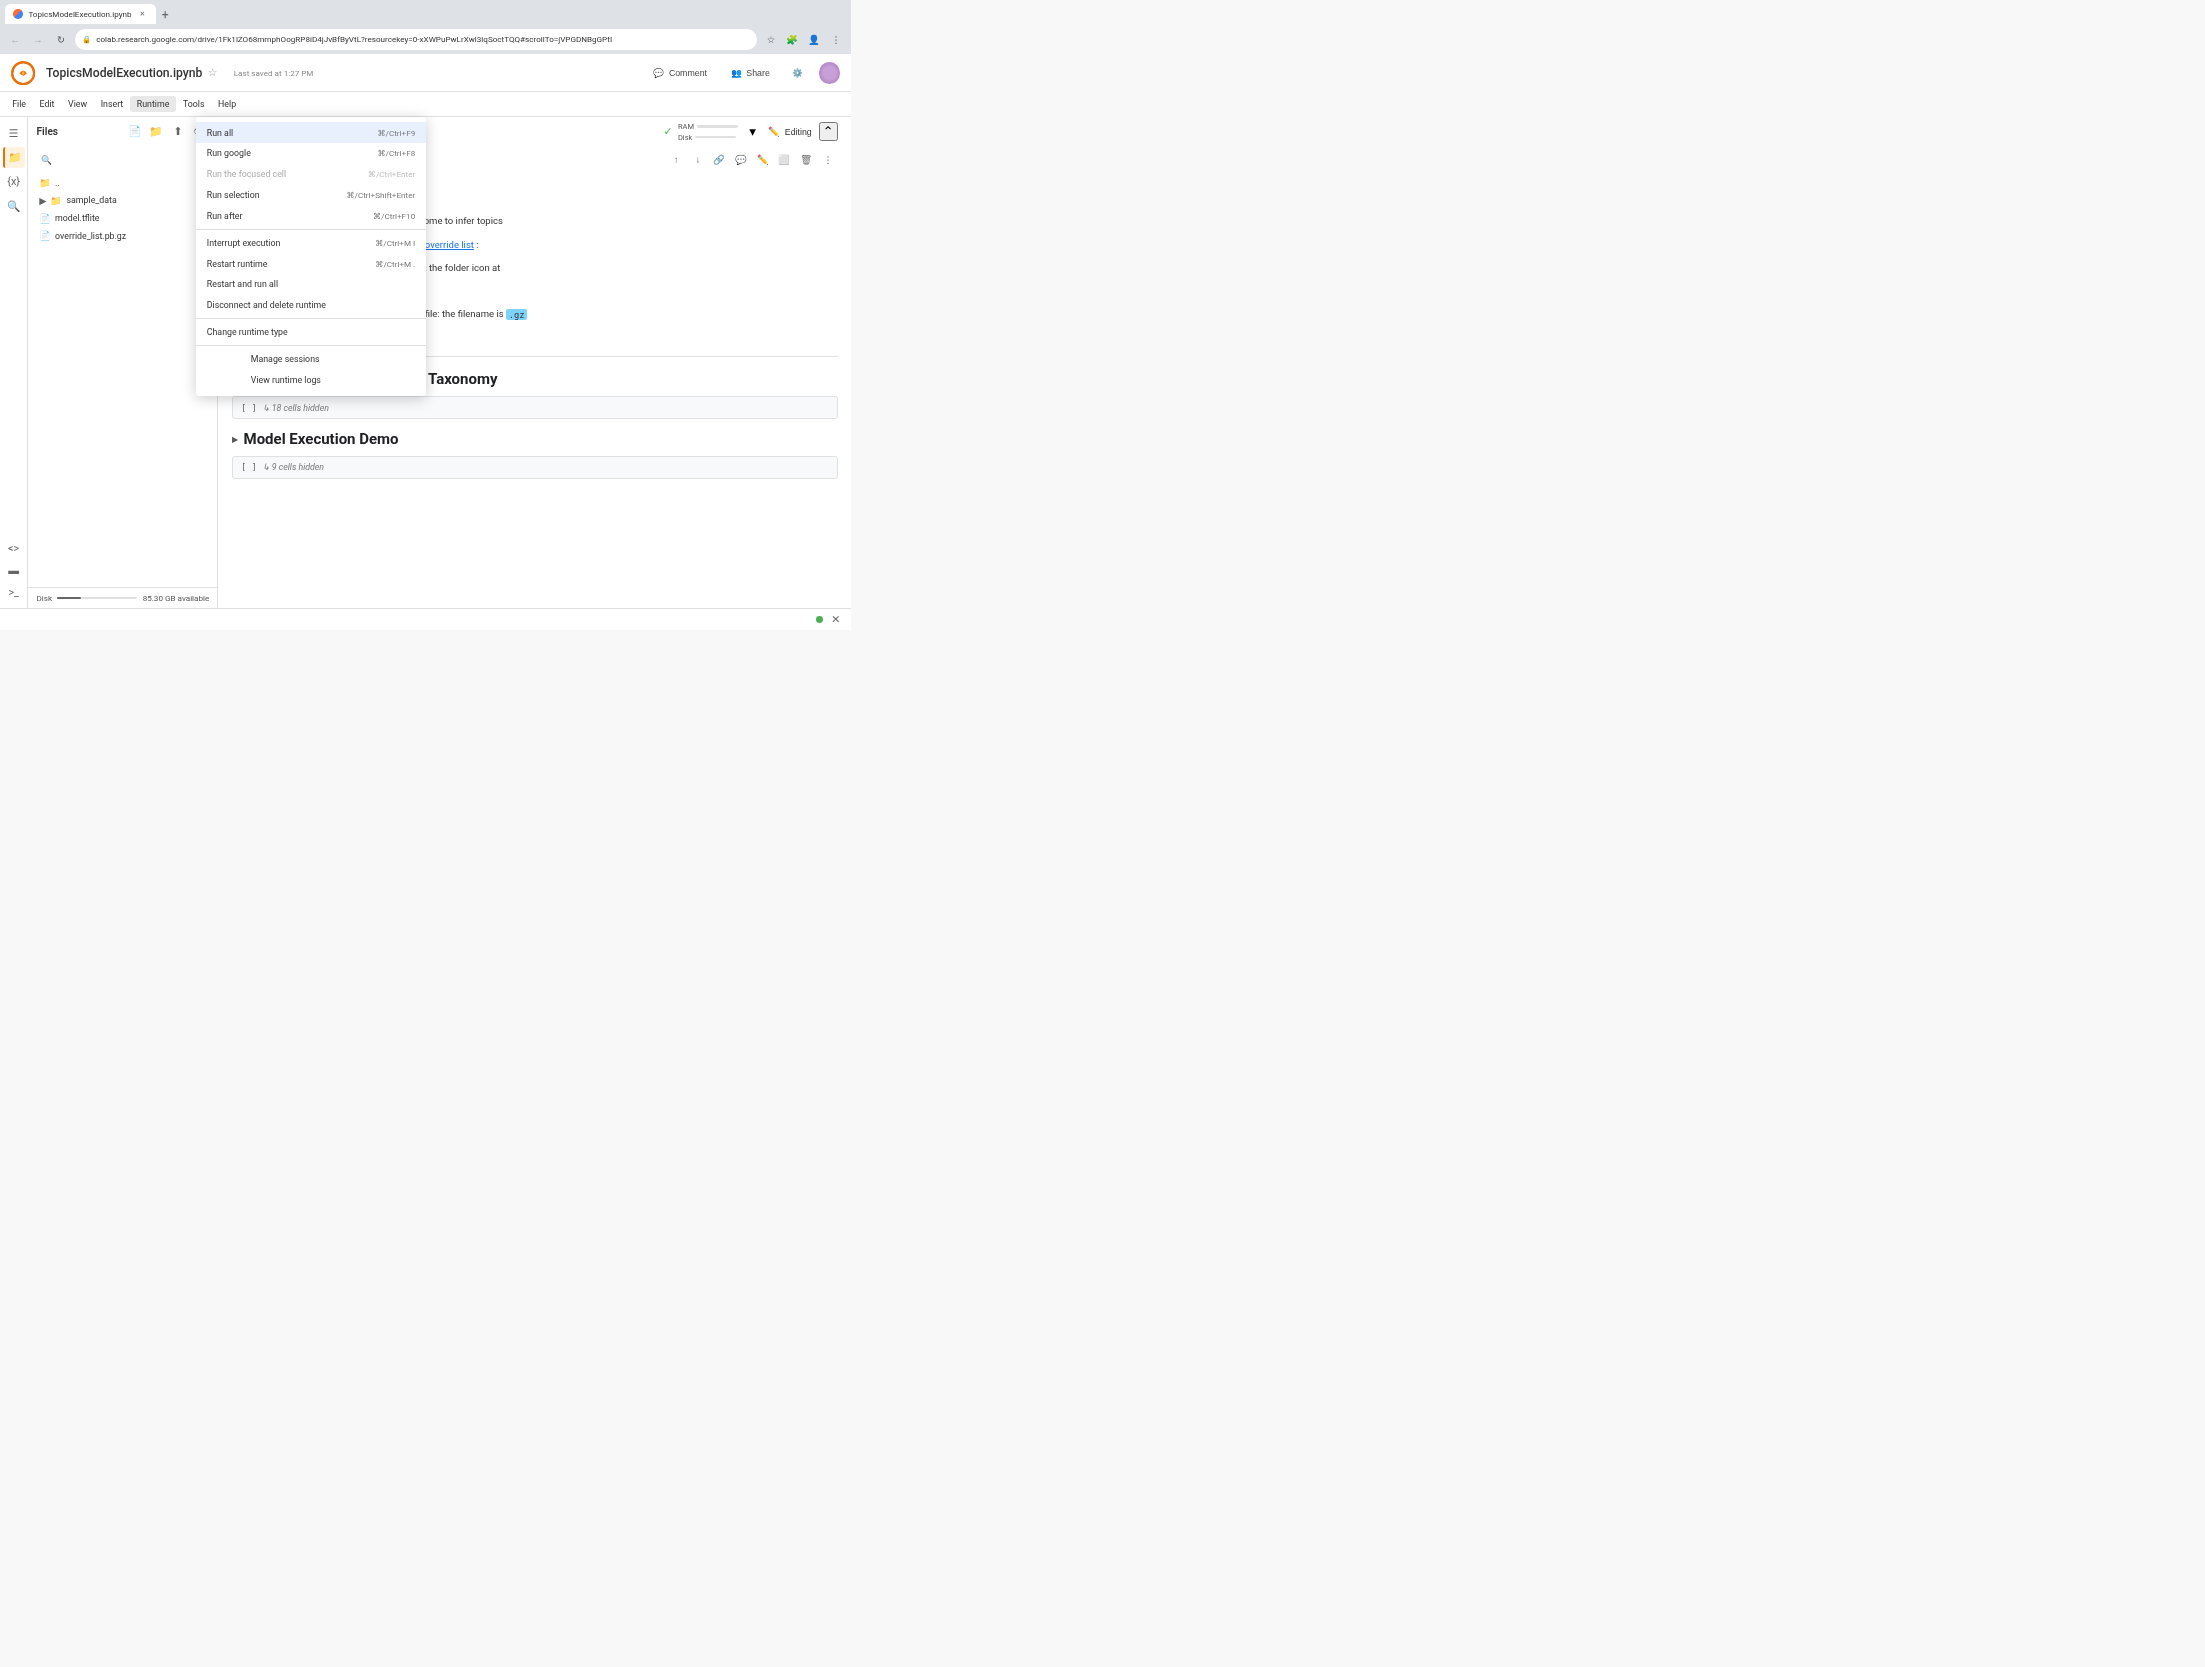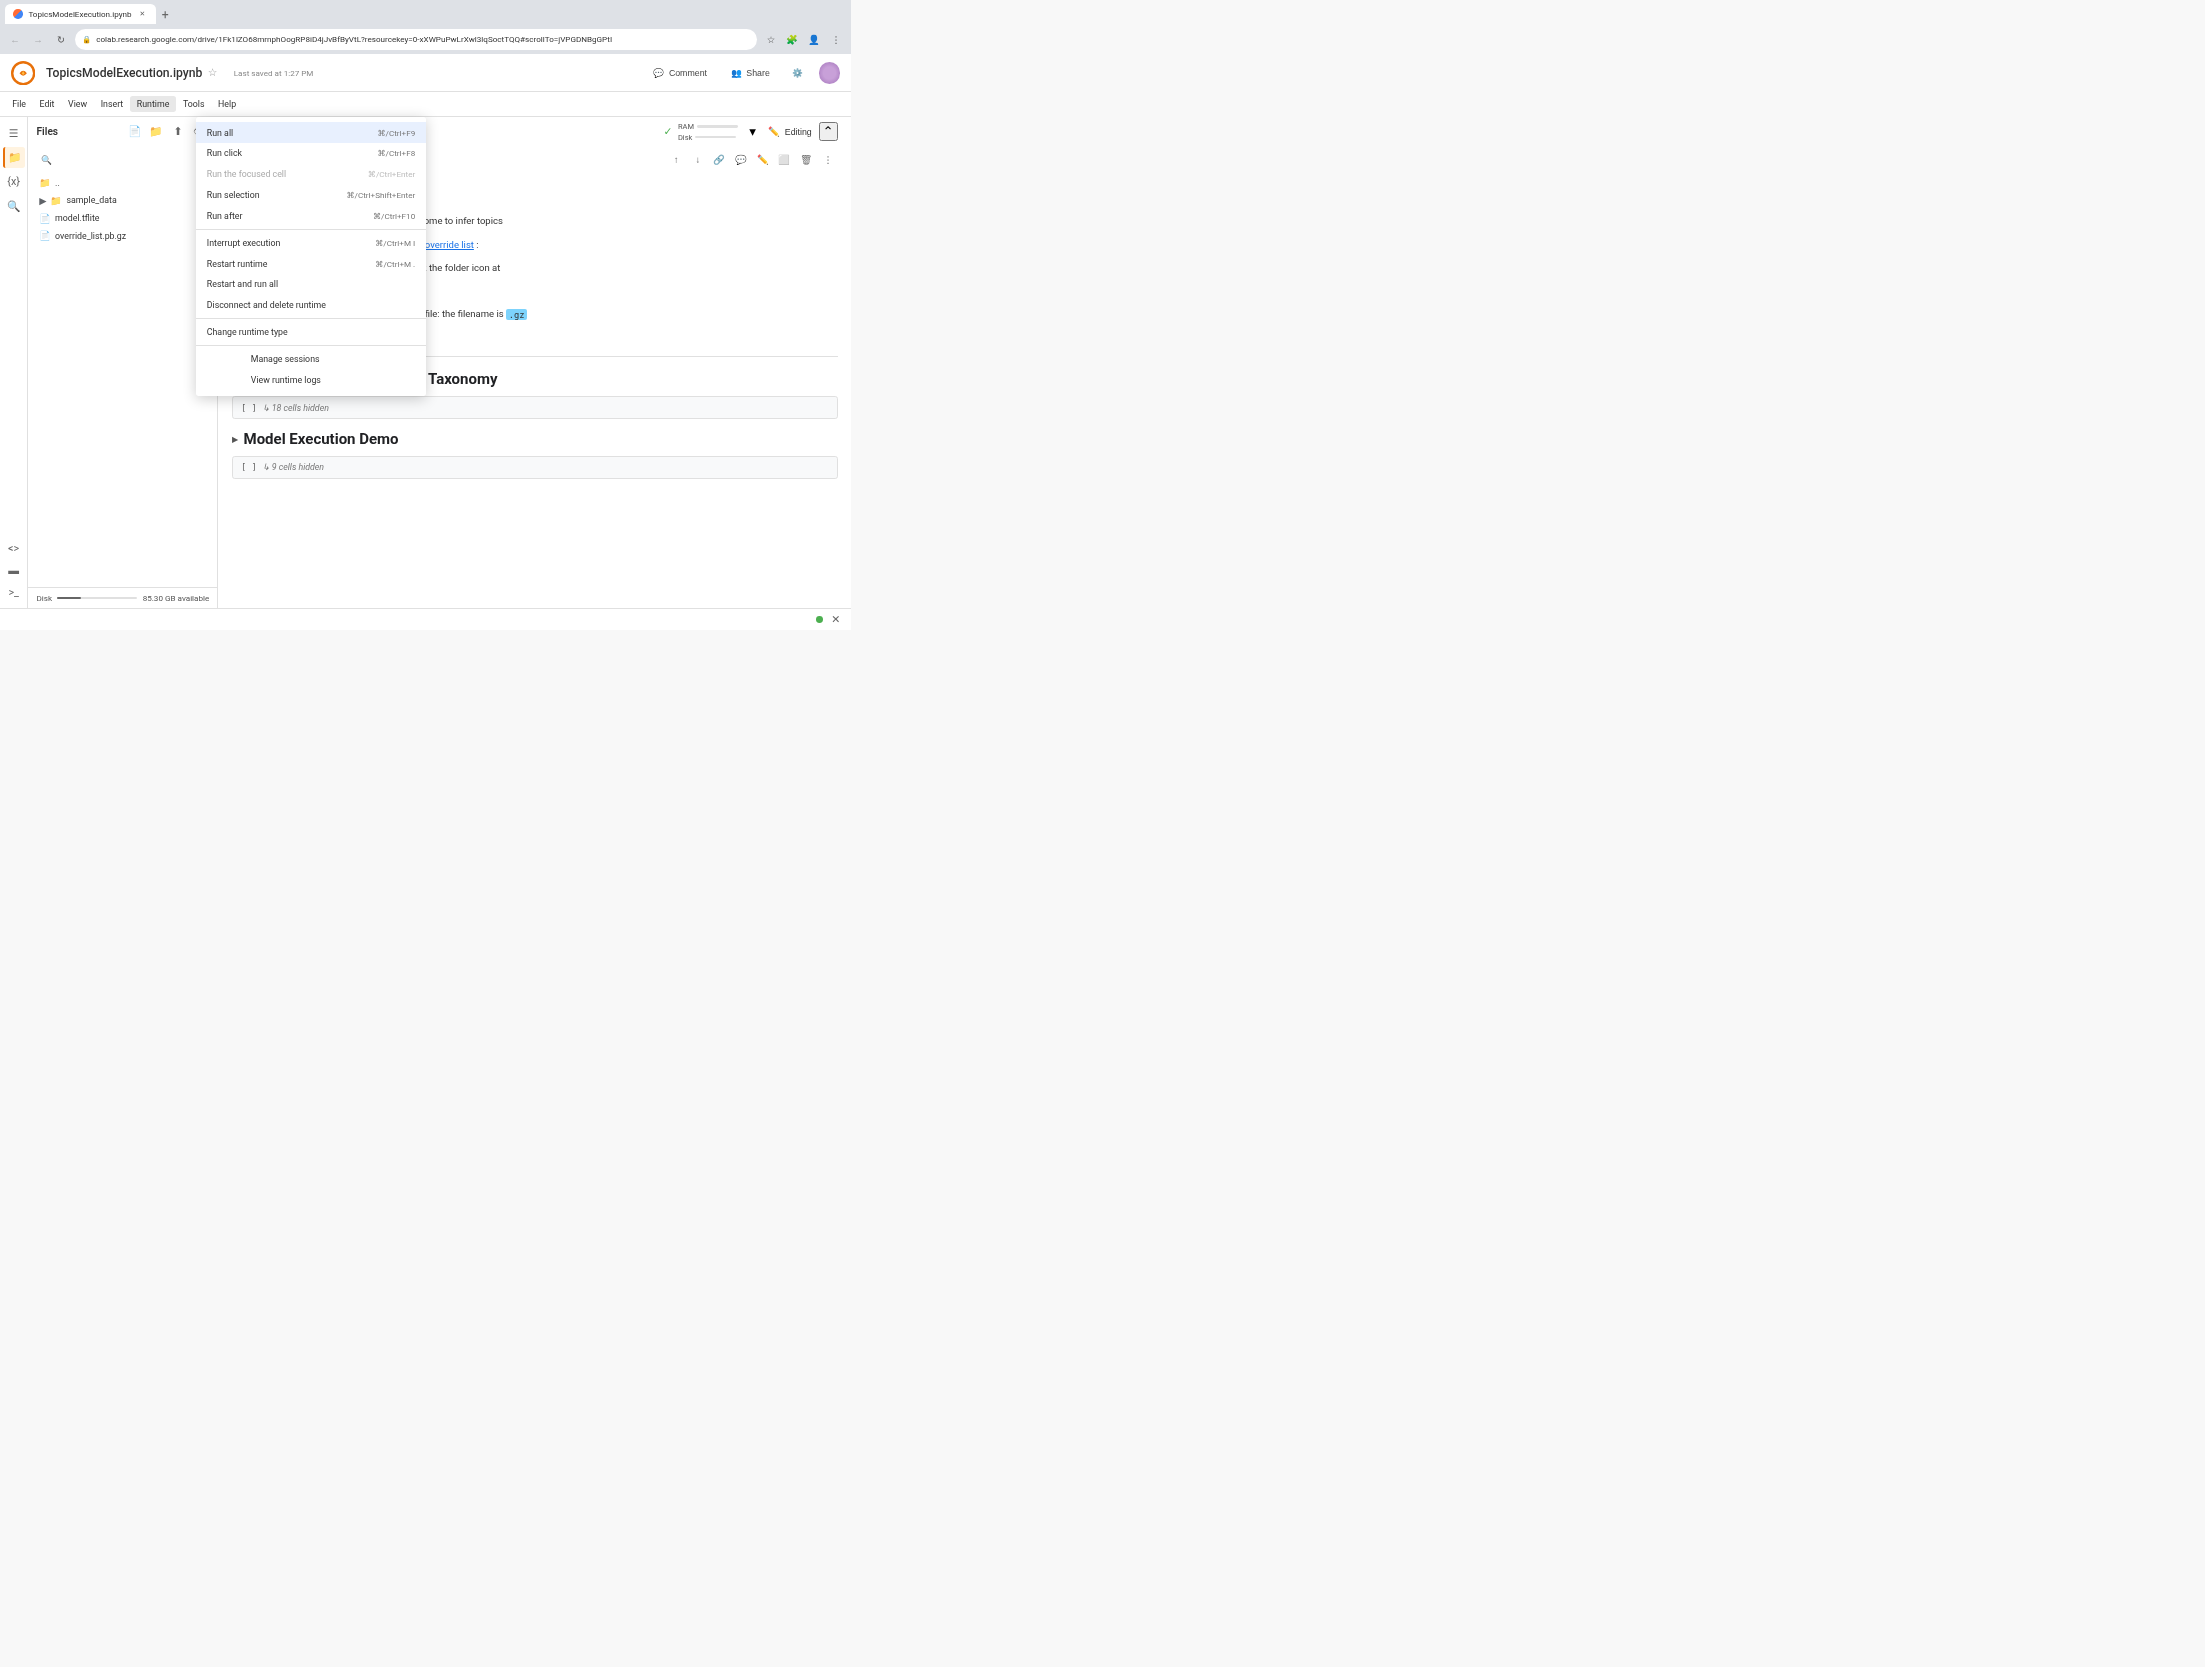--- a/index.html
+++ b/index.html
@@ -188,21 +188,21 @@
       <div class="menu-item">Help</div>
 
       <div class="runtime-menu">
 
         <div class="menu-group">
           <div class="menu-row active">
             <span class="menu-label">Run all</span>
             <span class="menu-shortcut">⌘/Ctrl+F9</span>
           </div>
           <div class="menu-row">
-            <span class="menu-label">Run click</span>
+            <span class="menu-label">Run google</span>
             <span class="menu-shortcut">⌘/Ctrl+F8</span>
           </div>
           <div class="menu-row disabled">
             <span class="menu-label disabled">Run the focused cell</span>
             <span class="menu-shortcut disabled">⌘/Ctrl+Enter</span>
           </div>
           <div class="menu-row">
             <span class="menu-label">Run selection</span>
             <span class="menu-shortcut">⌘/Ctrl+Shift+Enter</span>
           </div>

